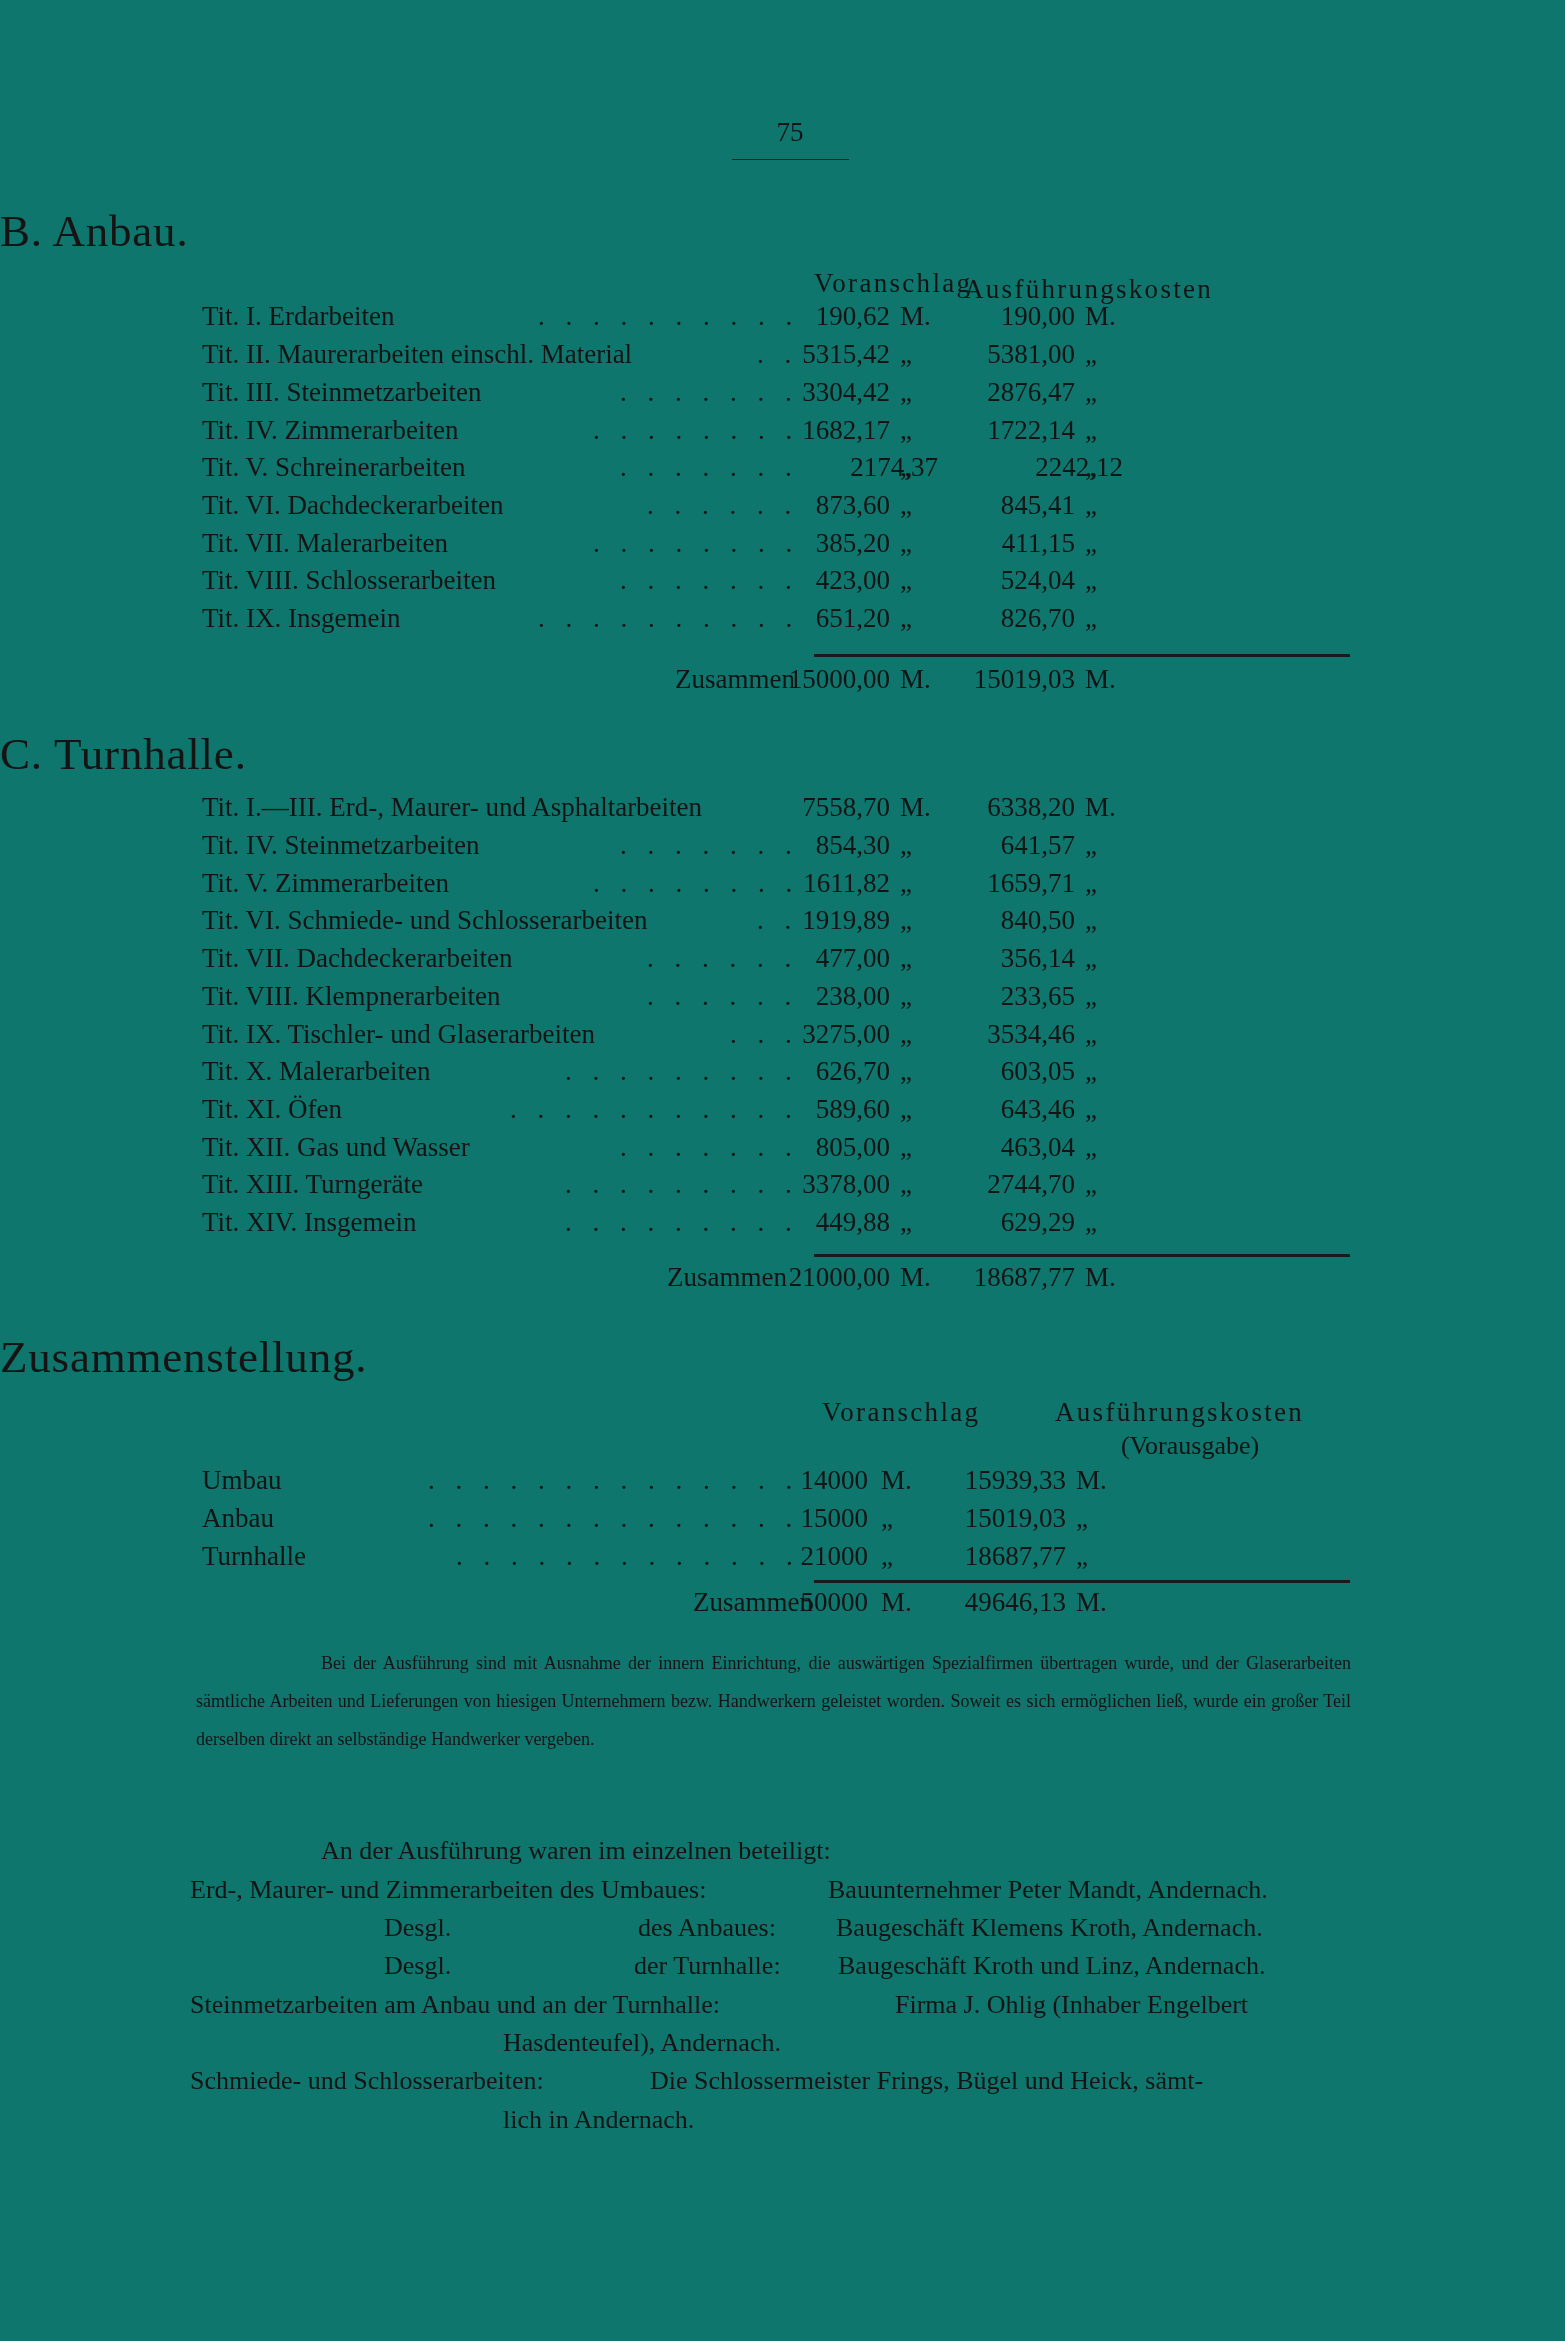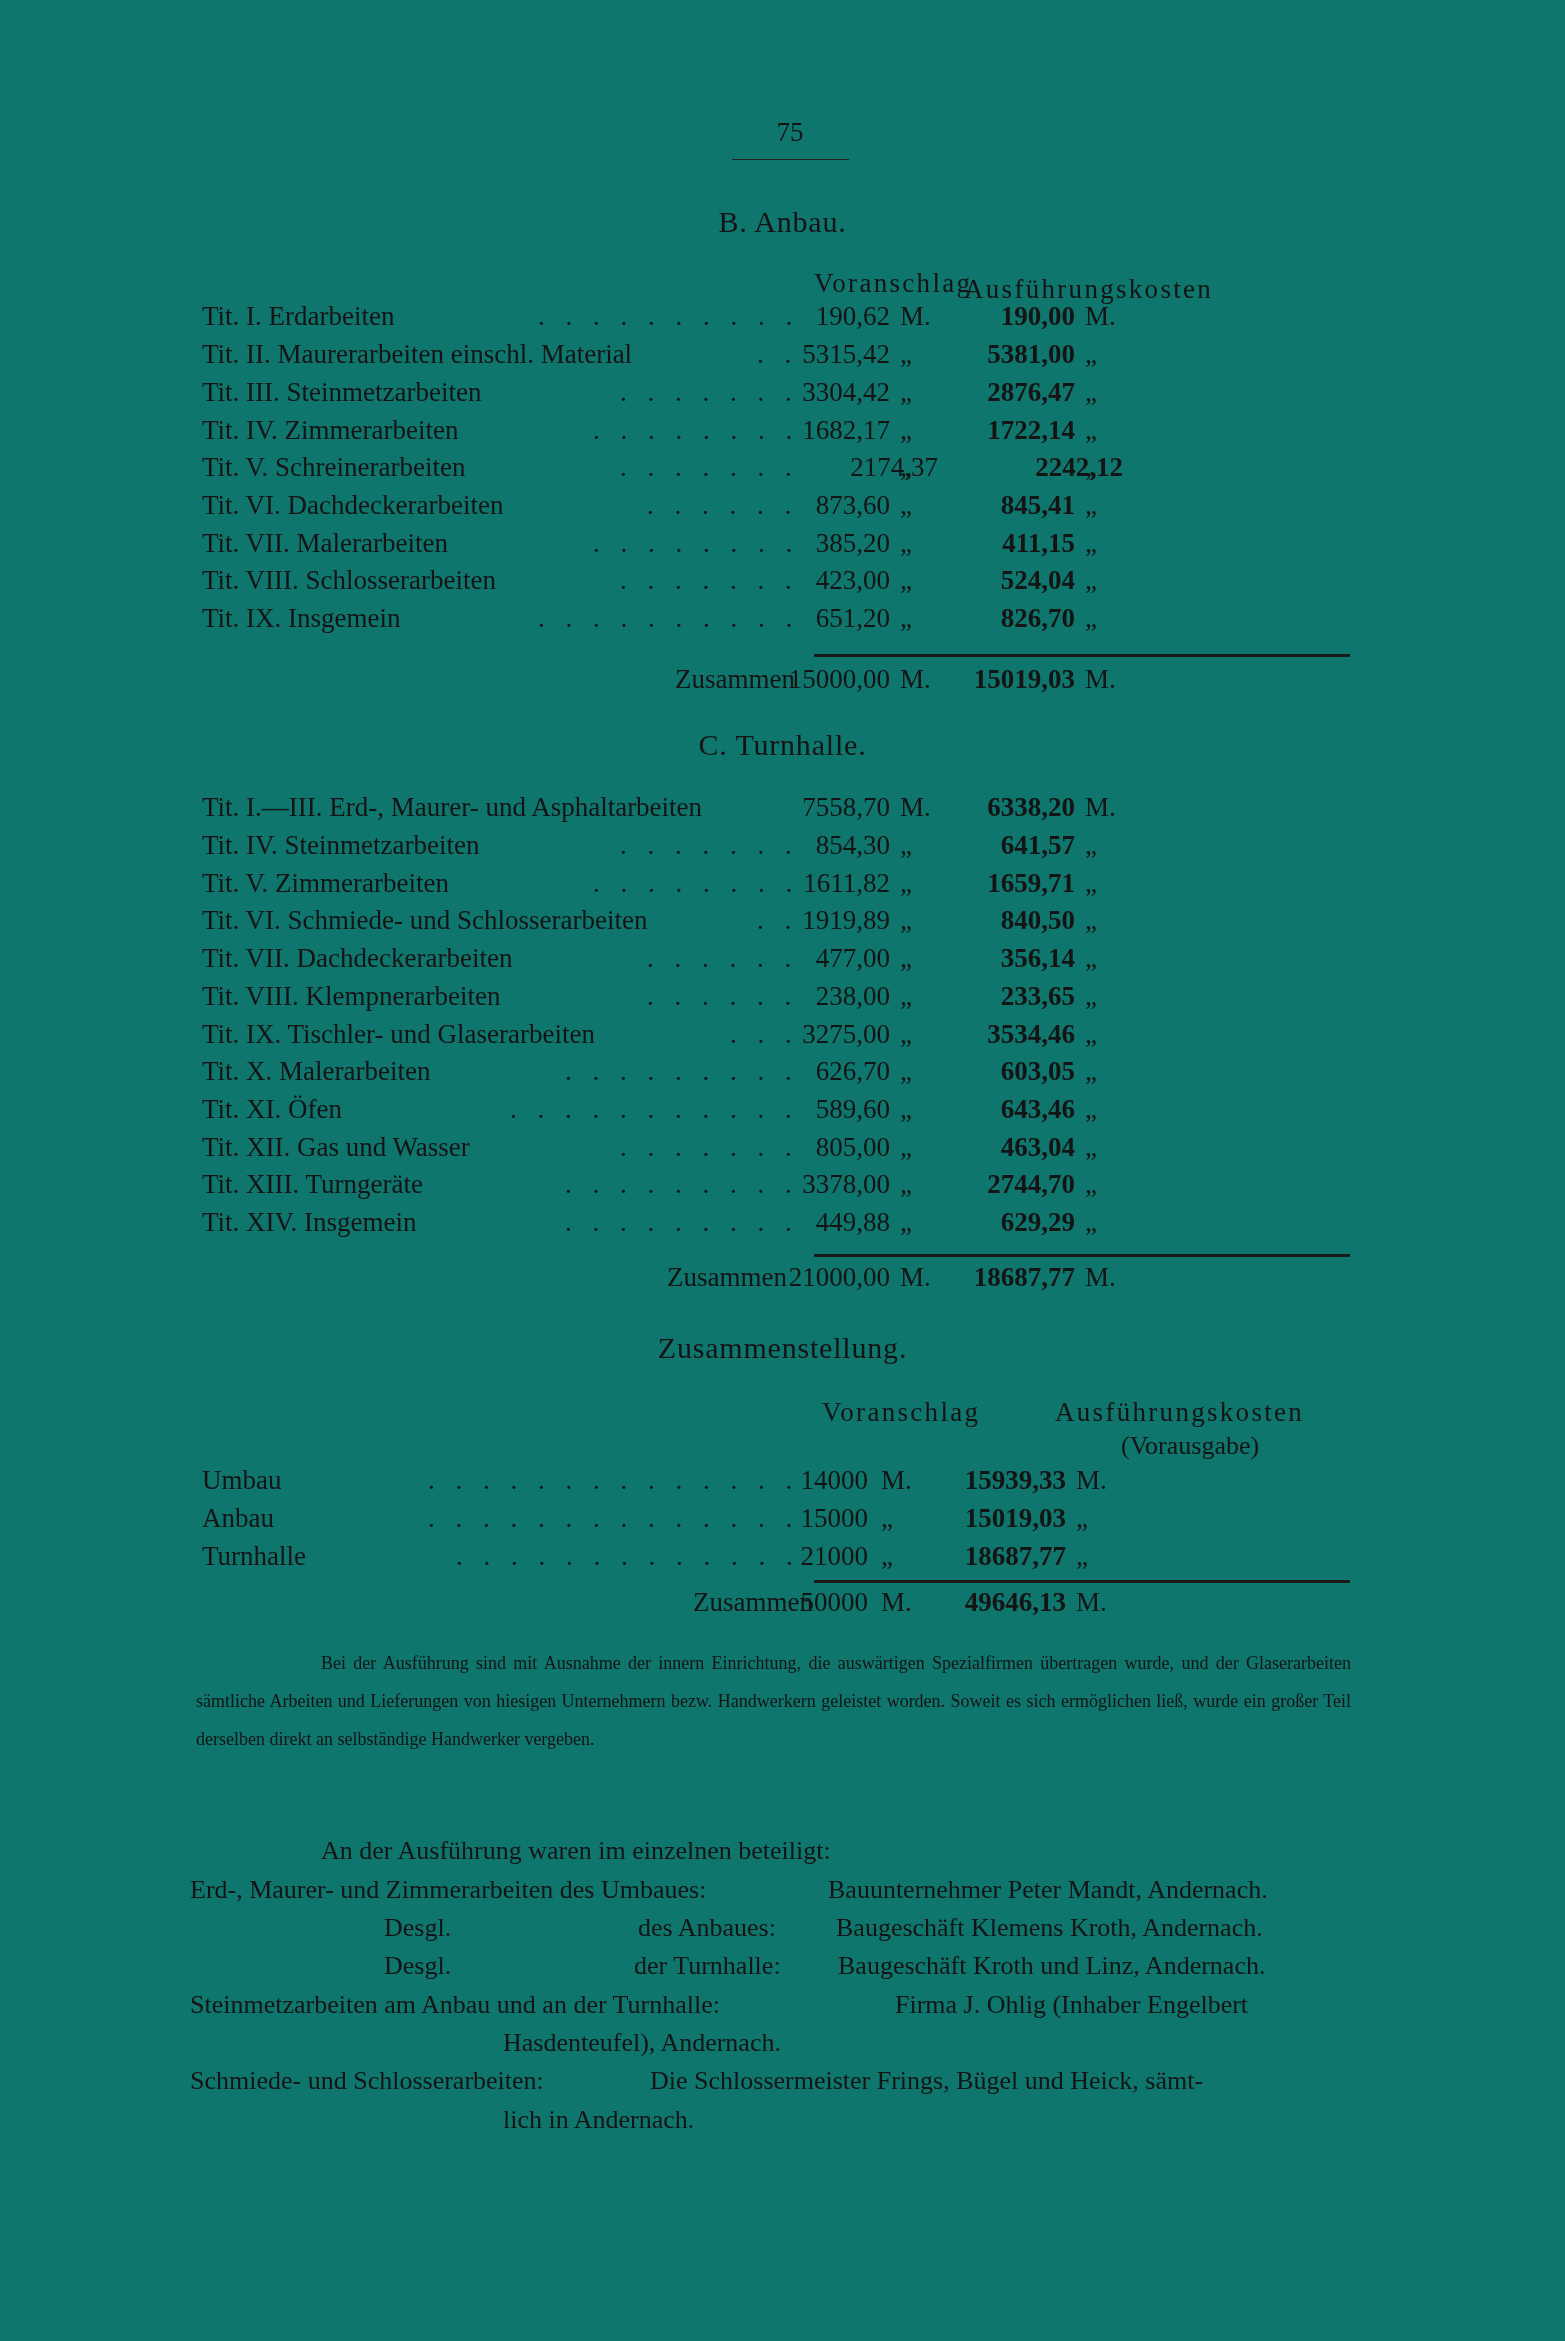--- a/index.html
+++ b/index.html
@@ -2,28 +2,28 @@
 <html style="font-size:12.5px"><head>
 <meta charset="utf-8">
 <style>
   html, body { margin:0; padding:0; background:#fff; }
   body { width:1565px; height:2342px; position:relative; overflow:hidden;
          font-family:"Liberation Serif","DejaVu Serif",serif; color:#141414; }
   .page { position:absolute; left:0; top:0; width:1565px; height:2342px; background:#0f766e; }
   .abs { position:absolute; white-space:nowrap; }
   .pagenum { left:751px; top:117px; width:78px; text-align:center; font-size:27px; }
   .pagenum-rule { left:732px; top:159px; width:117px; height:0; border-top:1.6px solid #222; }
-  .heading { font-size:30px; letter-spacing:0.8px; width:1565px; text-align:center; left:0; }
+  .heading { font-size:45px; letter-spacing:0.8px; width:1565px; left:0; }
   .colhead { font-size:27px; letter-spacing:2.3px; }
   .row { position:absolute; left:0; width:1565px; height:38px; font-size:27px; }
   .row .label { position:absolute; left:202px; white-space:nowrap; }
   .row .dots { position:absolute; white-space:nowrap; letter-spacing:7px; }
   .row .v1 { position:absolute; right:675px; text-align:right; }
   .row .u1 { position:absolute; left:900px; }
-  .row .v2 { position:absolute; right:490px; text-align:center;font-weight:bold; }
+  .row .v2 { position:absolute; right:490px; text-align:center; }
   .row .u2 { position:absolute; left:1085px; }
   .sumrule { position:absolute; left:814px; width:536px; height:0; border-top:3.1px solid #1a1a1a; }
   .sumlabel { position:absolute; font-size:27px; }
   .prose { position:absolute; left:196px; width:1155px; font-size:18px; line-height:38px; text-align:justify; }
   .prose p { margin:0; }
   .indent { text-indent:125px; }
   .line { position:absolute; font-size:26px; white-space:nowrap; }
 </style>
 </head>
 <body>

